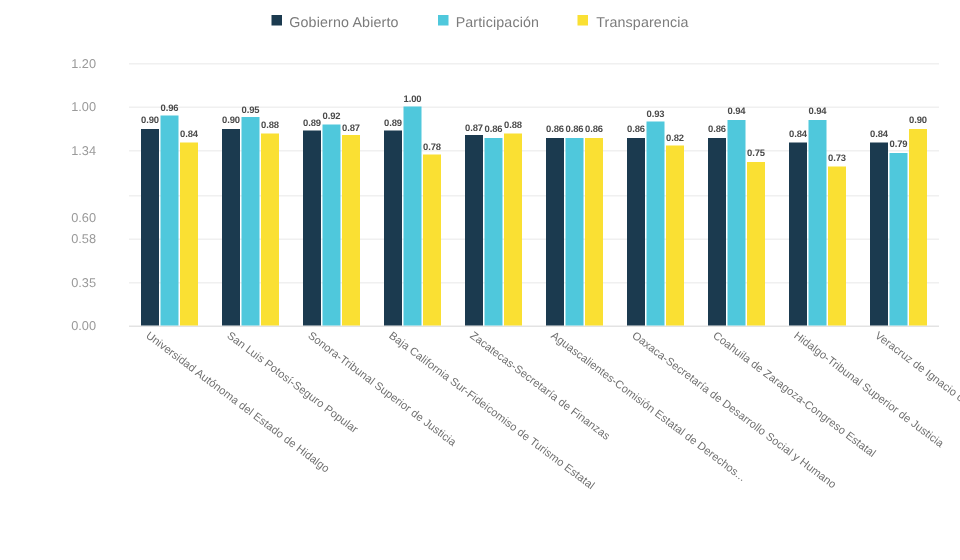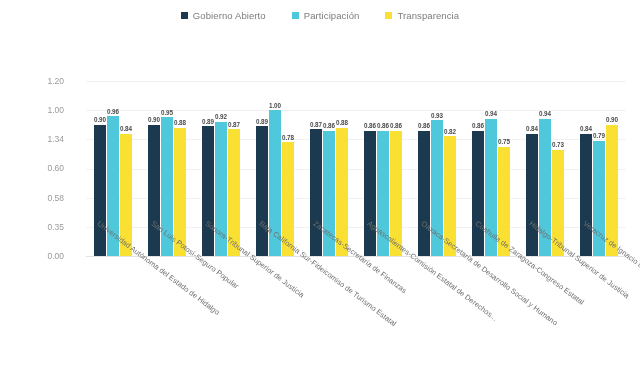--- a/index.html
+++ b/index.html
@@ -21,39 +21,38 @@
     position: absolute;
     left: 0; top: 10px;
     width: 640px;
     display: flex;
     justify-content: center;
     align-items: center;
     gap: 26px;
   }
   .legend-item {
     display: flex;
-    align-items: center;
     gap: 5px;
   }
   .legend-swatch {
     width: 7px; height: 7px;
     flex: 0 0 auto;
   }
   .legend-label {
     font-size: 9.5px;
     color: #7c7c7c;
     letter-spacing: .1px;
     white-space: nowrap;
   }
 
   
   #plot {
     position: absolute;
     left: 86px; top: 42px;
-    width: 540px; height: 175px; margin-top: 39px;
+    width: 540px; height: 175px;
   }
   .gridline {
     position: absolute;
     left: 0; width: 100%;
     height: 1px;
     background: #f0f0f0;
   }
   .gridline.axis-base { background: #e3e3e3; }
 
   
@@ -150,21 +149,21 @@
         <div class="gridline" style="top: 58.3333px;"></div>
         <div class="gridline" style="top: 87.5px;"></div>
         <div class="gridline" style="top: 116.667px;"></div>
         <div class="gridline" style="top: 145.833px;"></div>
         <div class="gridline axis-base" style="top: 175px;"></div>
       </div>
     <div id="yticks">
         <div class="ytick" style="top: 0px;">1.20</div>
         <div class="ytick" style="top: 29.1667px;">1.00</div>
         <div class="ytick" style="top: 58.3333px;">1.34</div>
-        <div class="ytick" style="top: 87px;">0.60</div>
+        <div class="ytick" style="top: 103px;">0.60</div>
         <div class="ytick" style="top: 116.667px;">0.58</div>
         <div class="ytick" style="top: 145.833px;">0.35</div>
         <div class="ytick" style="top: 175px;">0.00</div>
       </div>
     <div id="groups">
         <div class="group">
           <div class="bar-wrap">
             <div class="bar" title="Gobierno Abierto — Universidad Autónoma del Estado de Hidalgo: 0.90" style="height: 131.25px; background: rgb(27, 58, 79);"></div>
             <div class="bar-value" style="bottom: 132.75px;">0.90</div>
           </div>

